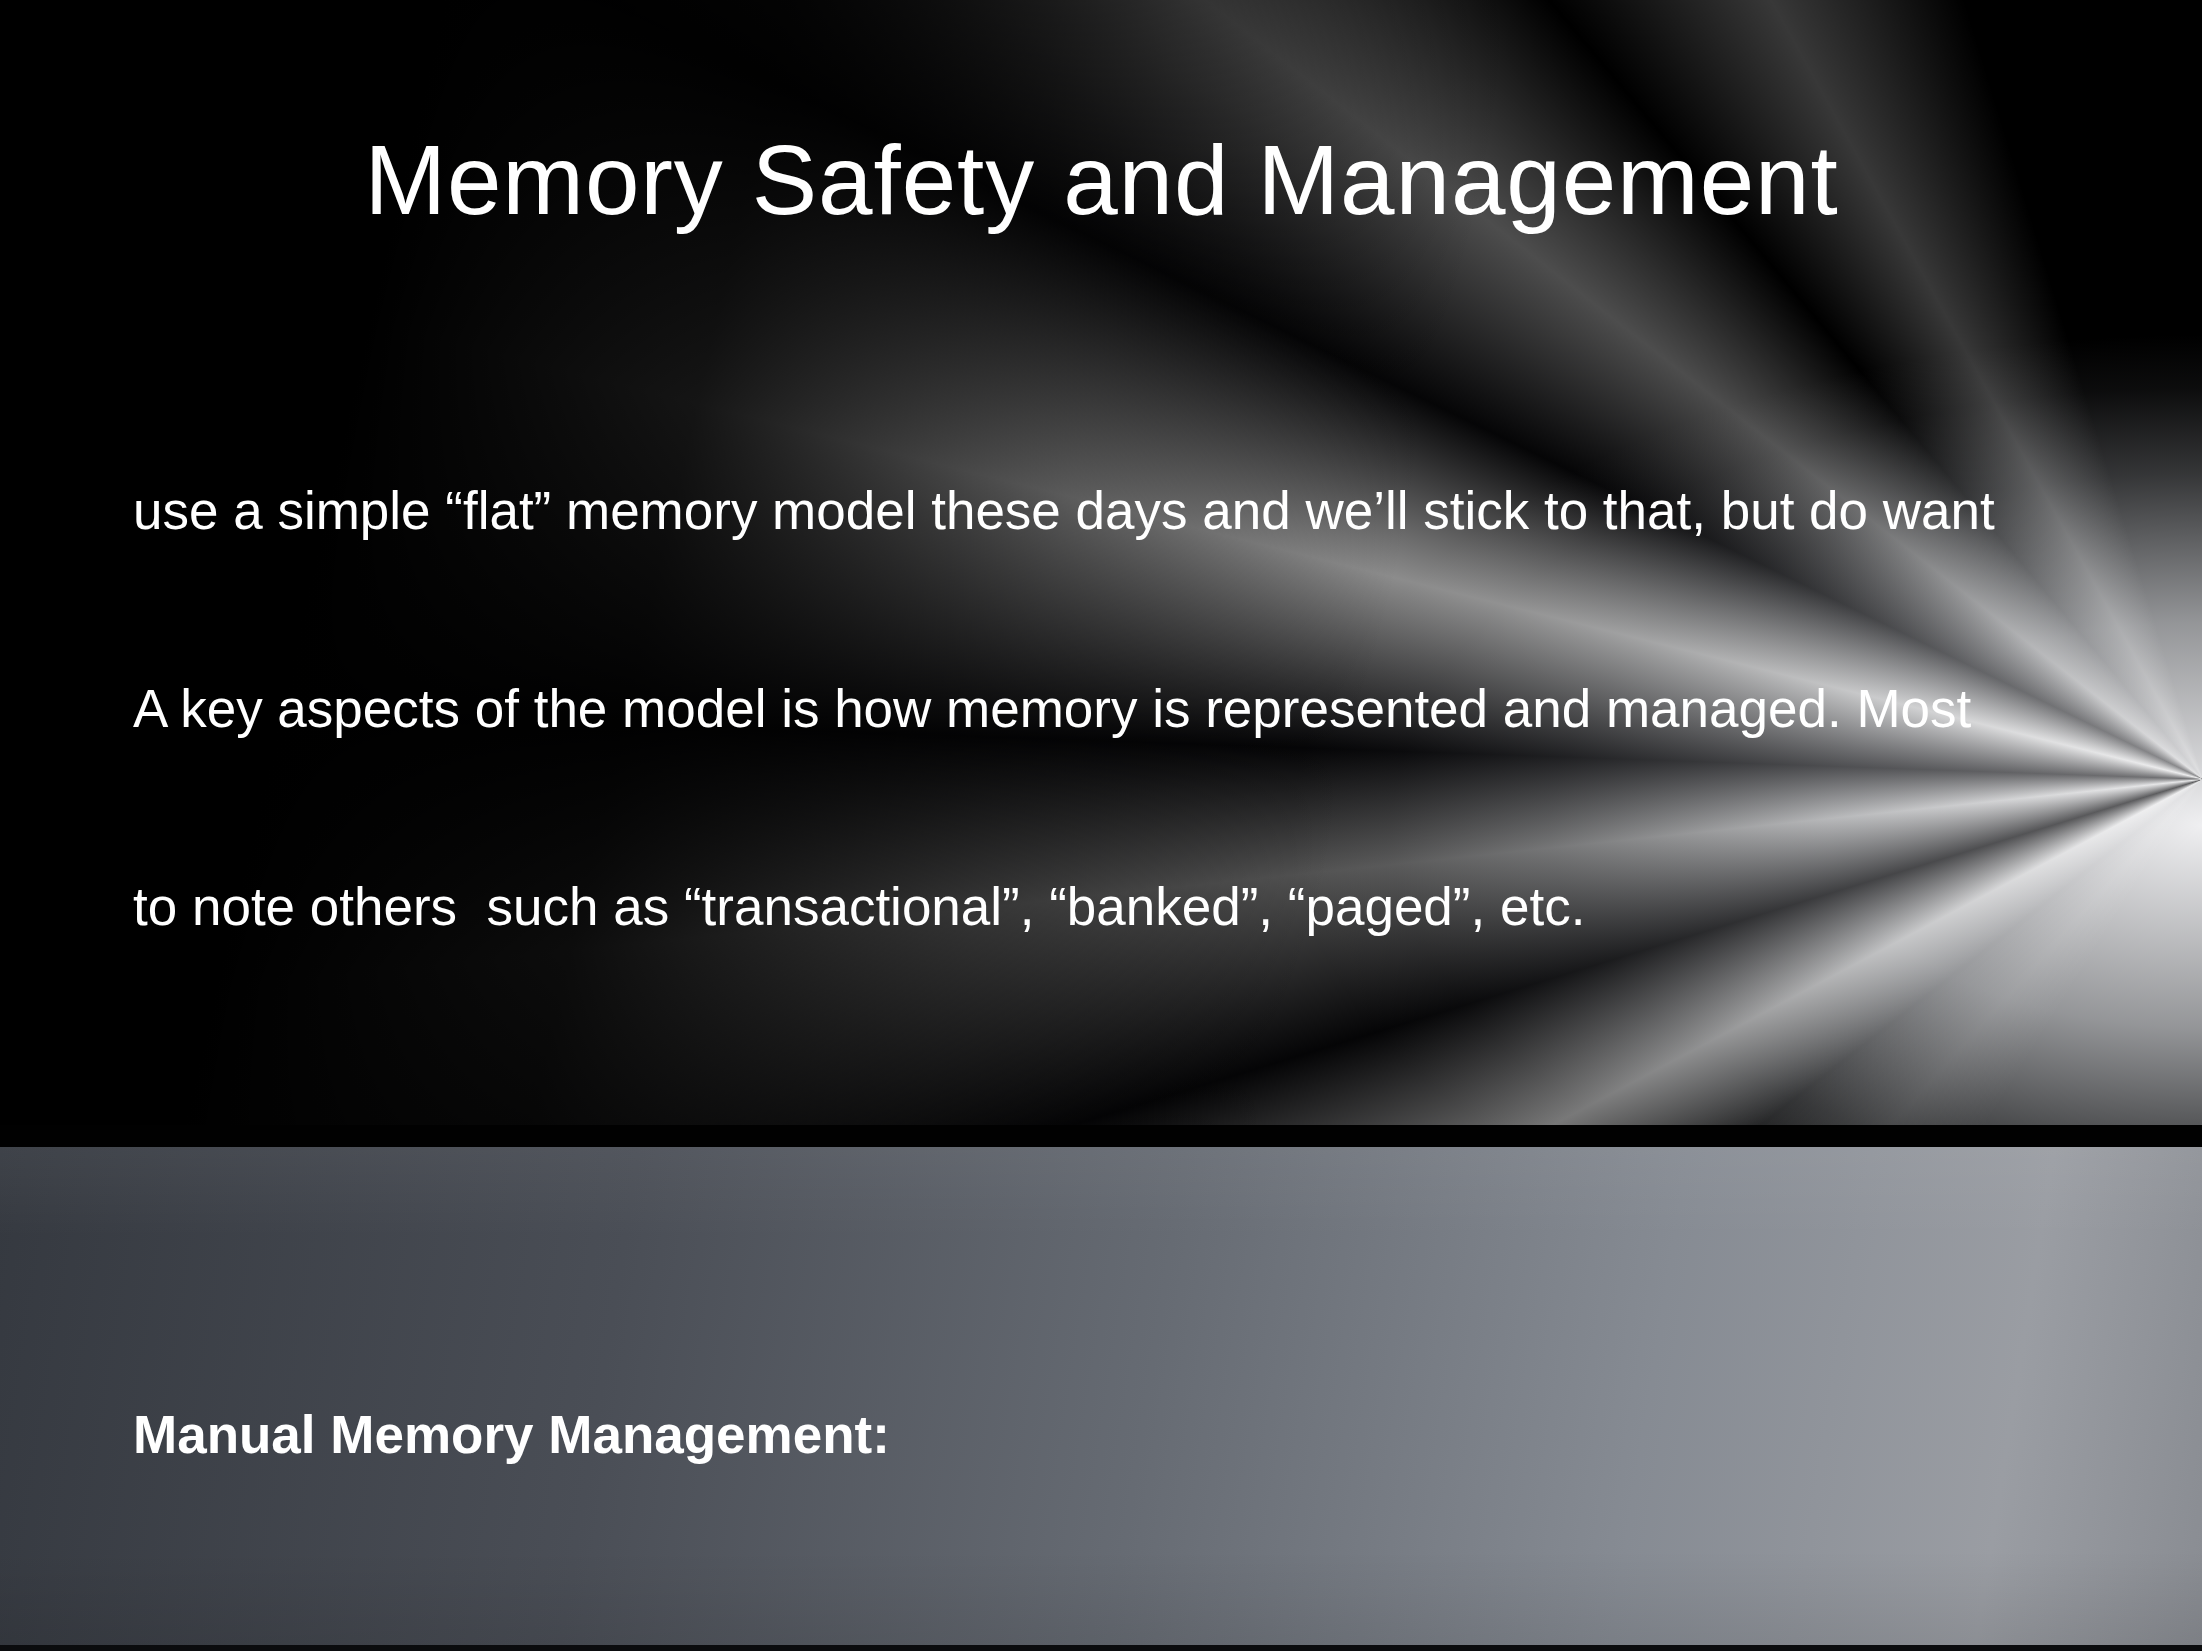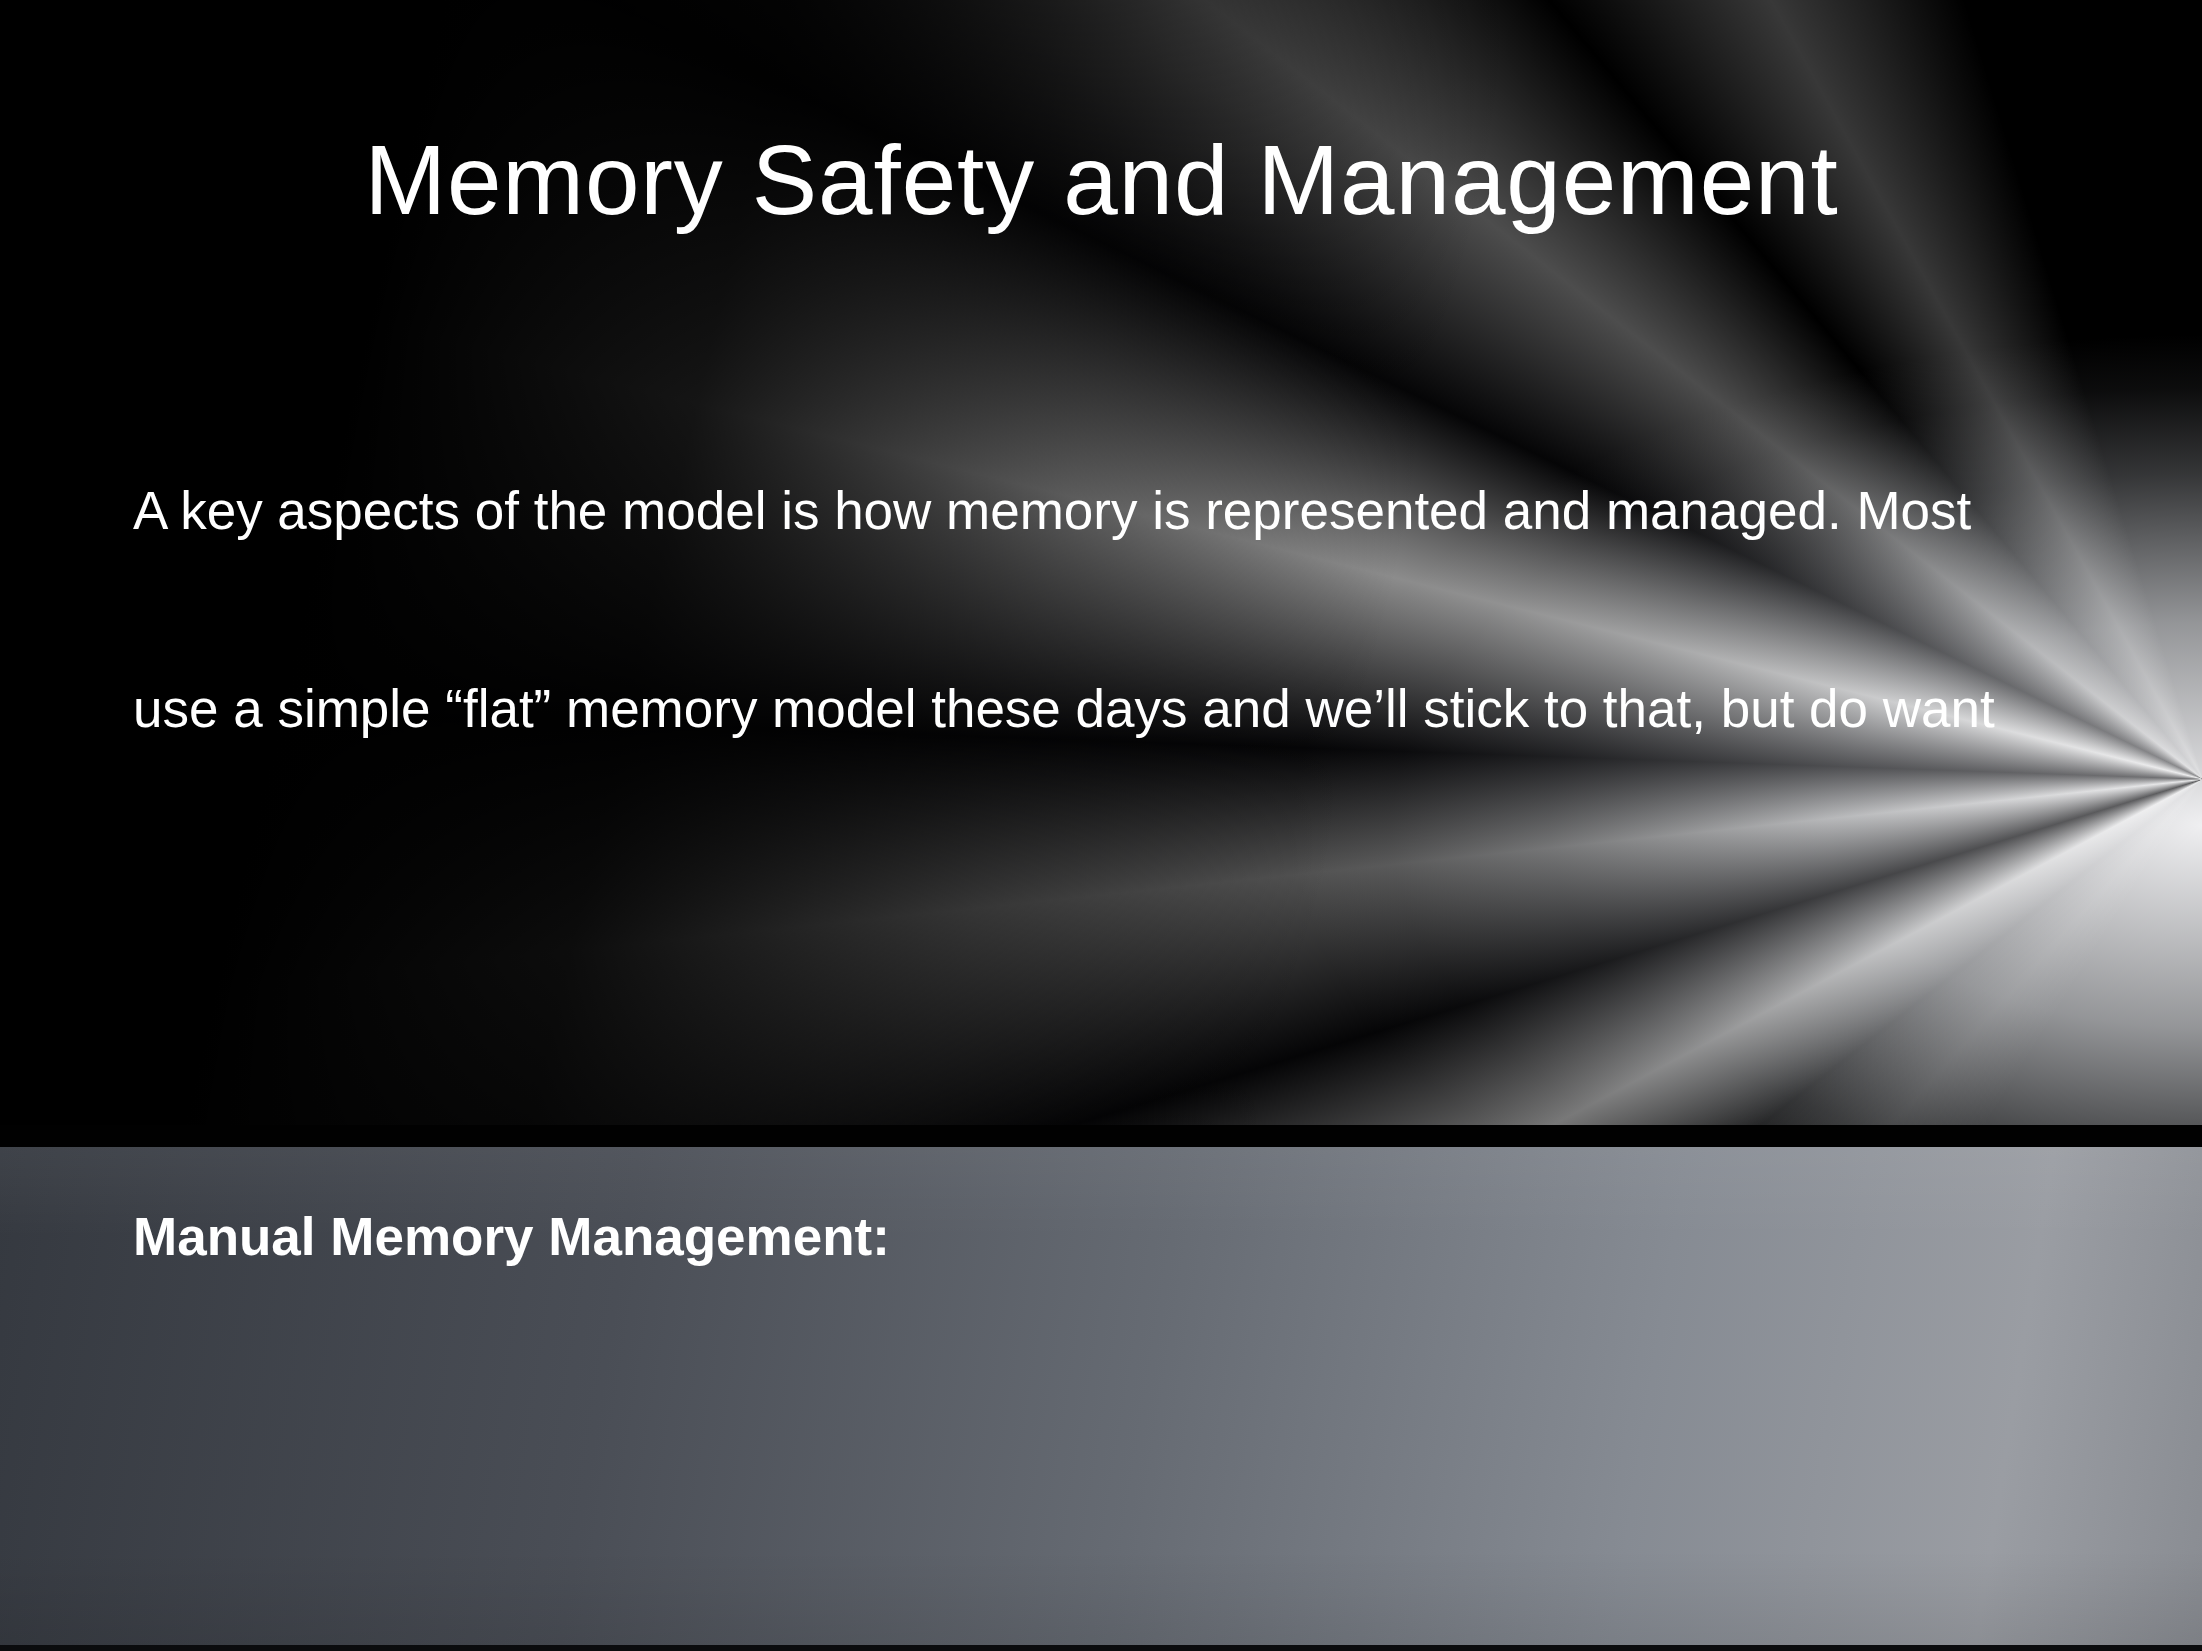--- a/index.html
+++ b/index.html
@@ -62,22 +62,23 @@
 </head>
 <body>
 
 <div class="slide">
   <div class="rays"></div>
   <div class="gray-band"></div>
 
   <h1 class="title">Memory Safety and Management</h1>
 
   <div class="content">
+    <div class="pline">use a simple “flat” memory model these days and we’ll stick to that, but do want</div>
     <div class="pline">A key aspects of the model is how memory is represented and managed. Most</div>
-    <div class="pline">use a simple “flat” memory model these days and we’ll stick to that, but do want</div>
+    <div class="pline">to note others  such as “transactional”, “banked”, “paged”, etc.</div>
 
     <div class="spacer"></div>
 
     <div class="heading">Manual Memory Management:</div>
     
     
     
 
     
 

